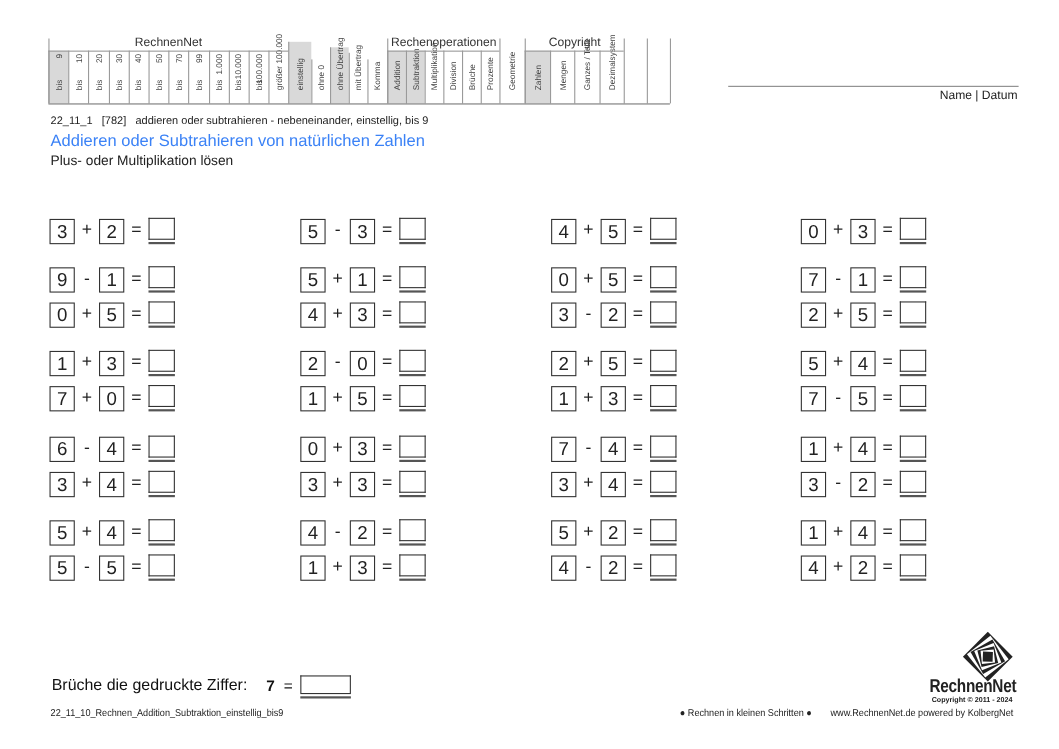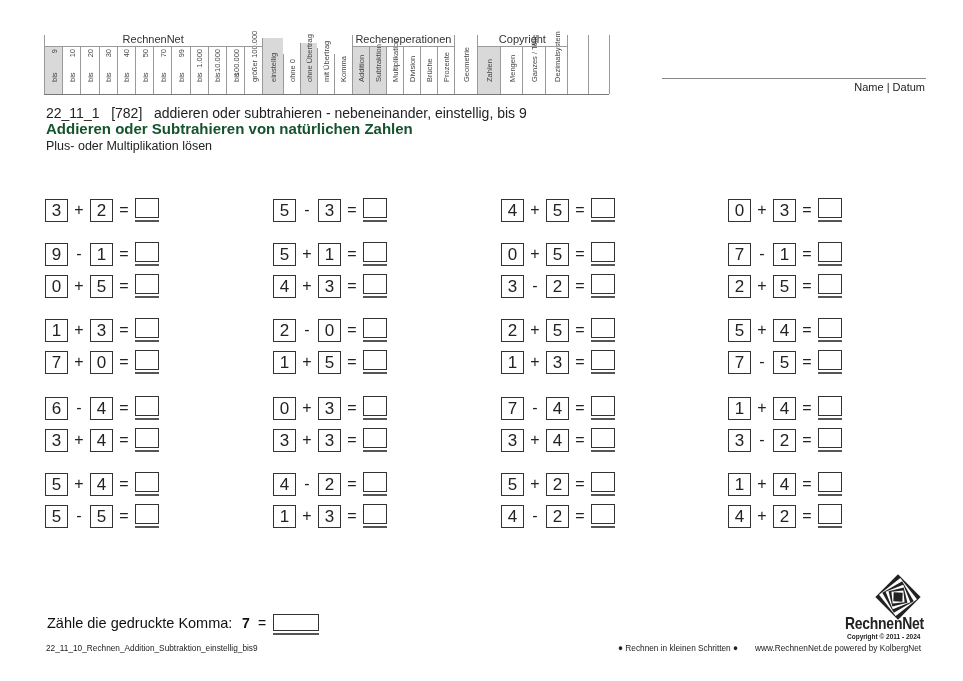--- a/index.html
+++ b/index.html
@@ -18,22 +18,22 @@
                transform: rotate(-90deg) translate(-100%, -50%); }
   .group-title { position: absolute; top: -2px; font-size: 11px; color: #333; text-align: center; }
   .group-line { position: absolute; height: 0; border-top: 1px solid #9a9a9a; }
   .table-base { position: absolute; height: 0; border-top: 1px solid #777; }
   .table-right { position: absolute; width: 0; border-left: 1px solid #9a9a9a; }
 
   .name-line { position: absolute; left: 662px; top: 78px; width: 264px; border-top: 1px solid #888; }
   .name-label { position: absolute; right: 38px; top: 81px; font-size: 11px; color: #222; }
 
   
-  .meta { position: absolute; left: 46px; top: 105px; font-size: 14px; color: #222; white-space: pre; }
-  .title { position: absolute; left: 46px; top: 120px; font-size: 15px; font-weight: bold; color: #14532d; }
+  .meta { position: absolute; left: 46px; top: 105px; font-size: 10px; color: #222; white-space: pre; }
+  .title { position: absolute; left: 46px; top: 120px; font-size: 15px; font-weight: normal; color: #3b82f6; }
   .subtitle { position: absolute; left: 46px; top: 139px; font-size: 12.5px; color: #222; }
 
   
   .problem { position: absolute; height: 24px; width: 116px; }
   .num-box { position: absolute; top: 1px; width: 21px; height: 21px; border: 1px solid #333;
              font-size: 17px; line-height: 21px; text-align: center; color: #222; background: #fff; }
   .op { position: absolute; top: 1px; width: 14px; font-size: 16px; line-height: 21px; text-align: center; color: #222; }
   .eq { position: absolute; top: 1px; width: 14px; font-size: 16px; line-height: 21px; text-align: center; color: #222; }
   .ans-box { position: absolute; top: 0; width: 22px; height: 19px; border: 1px solid #333; border-bottom: none; background: #fff; }
   .ans-box::after { content: ""; position: absolute; left: -1px; right: -1px; bottom: -4px; height: 2px;
@@ -425,21 +425,21 @@
     </div>
     <div class="problem" style="left: 728px; top: 504px;">
       <div class="num-box" style="left:0">4</div>
       <div class="op" style="left:27px">+</div>
       <div class="num-box" style="left:45px">2</div>
       <div class="eq" style="left:72px">=</div>
       <div class="ans-box" style="left:90px"></div>
     </div>
   </div>
 
-<div class="count-label">Zähle die gedruckte Komma:</div>
+<div class="count-label">Brüche die gedruckte Ziffer:</div>
 <div class="count-digit">7</div>
 <div class="count-eq">=</div>
 <div class="count-box"></div>
 
 <div class="filename">22_11_10_Rechnen_Addition_Subtraktion_einstellig_bis9</div>
 <div class="slogan">● Rechnen in kleinen Schritten ●</div>
 <div class="site">www.RechnenNet.de powered by KolbergNet</div>
 
 <div class="logo">
   <svg width="46" height="46" viewBox="0 0 46 46">

